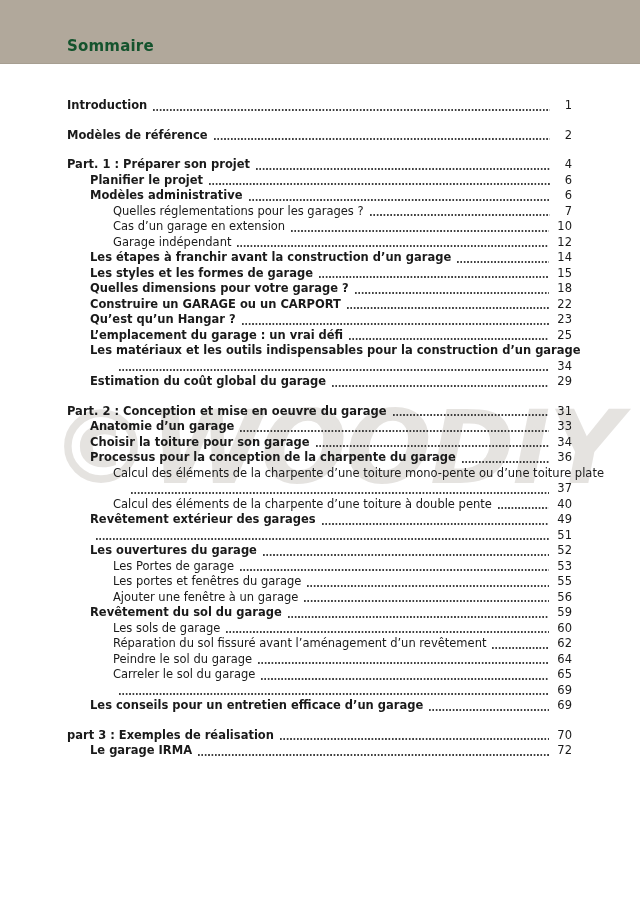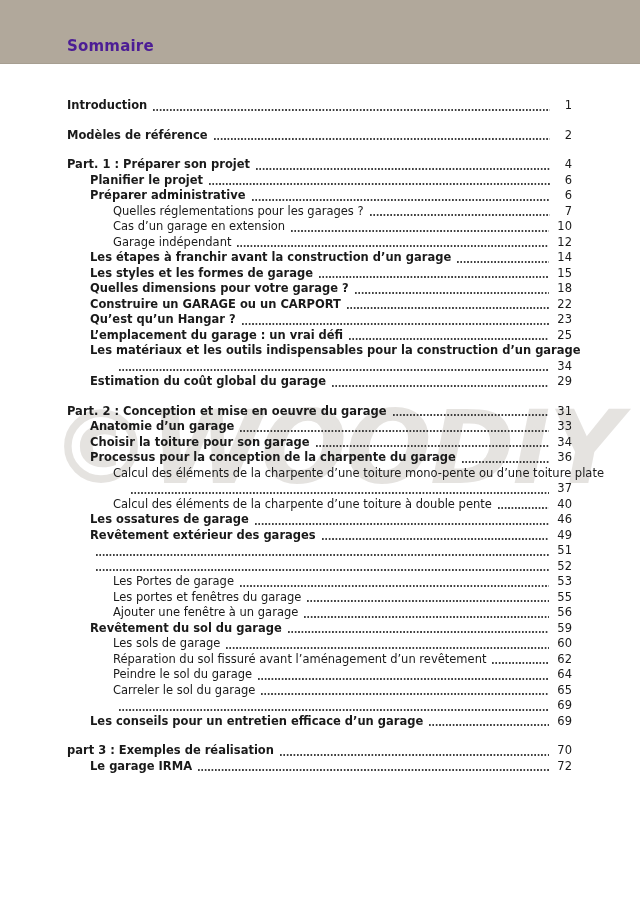--- a/index.html
+++ b/index.html
@@ -16,21 +16,21 @@
     height:64px;
     background:#b1a89b;
     box-sizing:border-box;
     display:flex;
     align-items:flex-end;
     padding:0 0 9px 67px;
     border-bottom:1px solid rgba(0,0,0,0.06);
     z-index:2;
   }
   .header-title{
-    color:#4c1d95;
+    color:#14532d;
     font-size:15px;
     font-weight:bold;
     letter-spacing:0.2px;
     line-height:1;
   }
   .watermark{
     position:absolute;
     left:50px;
     top:398px;
     font-size:102px;
@@ -108,21 +108,21 @@
         <span class="label">Part. 1 : Préparer son projet</span>
         <span class="dots"></span>
         <span class="num">4</span>
       </div>
       <div class="row lvl1">
         <span class="label">Planifier le projet</span>
         <span class="dots"></span>
         <span class="num">6</span>
       </div>
       <div class="row lvl1">
-        <span class="label">Préparer administrative</span>
+        <span class="label">Modèles administrative</span>
         <span class="dots"></span>
         <span class="num">6</span>
       </div>
       <div class="row lvl2">
         <span class="label">Quelles réglementations pour les garages ?</span>
         <span class="dots"></span>
         <span class="num">7</span>
       </div>
       <div class="row lvl2">
         <span class="label">Cas d’un garage en extension</span>
@@ -204,34 +204,30 @@
         <span class="label"></span>
         <span class="dots"></span>
         <span class="num">37</span>
       </div>
       <div class="row lvl2">
         <span class="label">Calcul des éléments de la charpente d’une toiture à double pente</span>
         <span class="dots"></span>
         <span class="num">40</span>
       </div>
       <div class="row lvl1">
-        <span class="label">Les ossatures de garage</span>
-        <span class="dots"></span>
-        <span class="num">46</span>
-      </div>
-      <div class="row lvl1">
         <span class="label">Revêtement extérieur des garages</span>
         <span class="dots"></span>
         <span class="num">49</span>
       </div>
       <div class="row lvl1">
         <span class="dots"></span>
         <span class="num">51</span>
       </div>
       <div class="row lvl1">
+        <span class="label">Les ouvertures du garage</span>
         <span class="dots"></span>
         <span class="num">52</span>
       </div>
       <div class="row lvl2">
         <span class="label">Les Portes de garage</span>
         <span class="dots"></span>
         <span class="num">53</span>
       </div>
       <div class="row lvl2">
         <span class="label">Les portes et fenêtres du garage</span>

